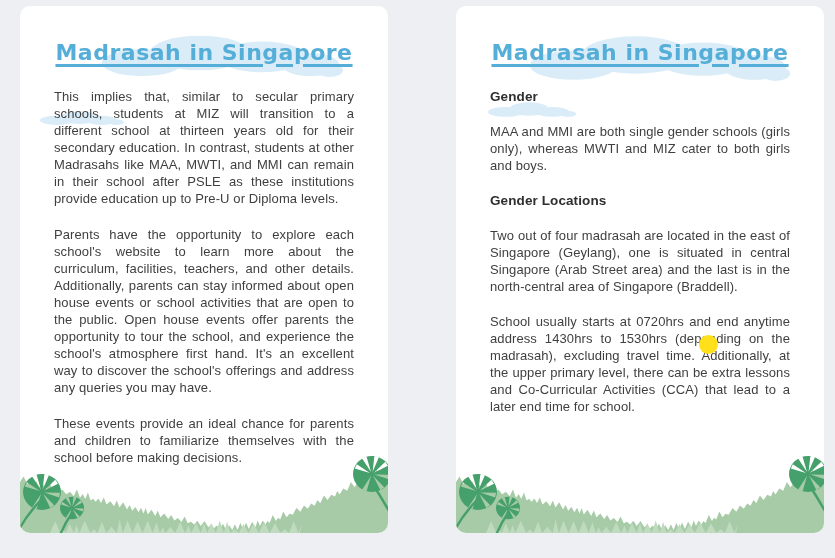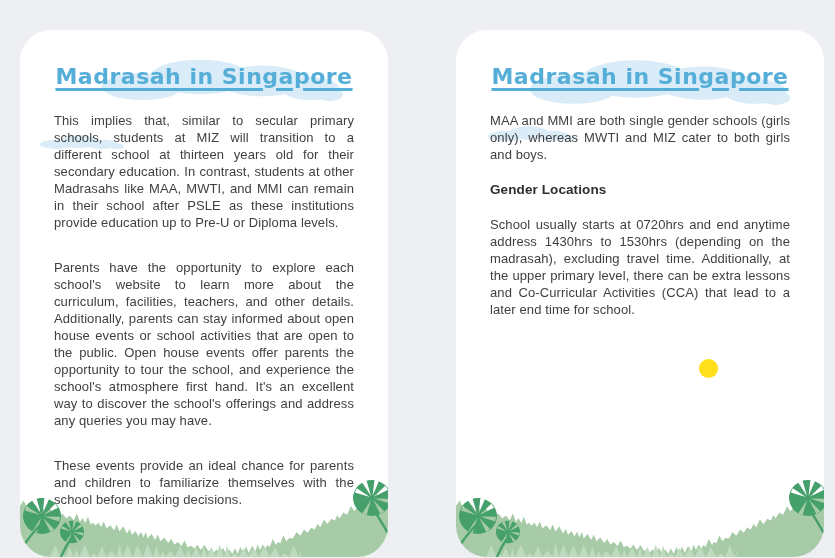--- a/index.html
+++ b/index.html
@@ -4,38 +4,38 @@
 <style>
   :root{
     --background:#edeff2; --card:#ffffff; --title-blue:#55aed8; --cloud:#d9ecf7;
     --text:#3f3f3f; --heading:#2e2e2e; --grass:#a6cba6; --grass-light:#bfdabf;
     --leaf:#46a06b; --highlight-yellow:#ffe01a;
   }
   *{box-sizing:border-box; margin:0; padding:0;}
   html,body{width:835px; height:558px;}
   body{background:var(--background); font-family:"Liberation Sans",sans-serif; overflow:hidden;}
   .page{position:relative; width:835px; height:558px;}
-  .card{position:absolute; top:30px; width:368px; height:527px; background:var(--card);
-        border-radius:31px; overflow:hidden;}
+  .card{position:absolute; top:6px; width:368px; height:527px; background:var(--card);
+        border-radius:10px; overflow:hidden;}
   .card-left{left:20px;}
   .card-right{left:456px;}
   .title-wrap{position:relative; margin-top:34px; height:36px;}
   .title-cloud{position:absolute; top:-12px; left:50%; transform:translateX(-44%); z-index:0;}
   .title-cloud ellipse{fill:var(--cloud);}
   h1.card-title{position:relative; z-index:1; text-align:center;
         font-family:"DejaVu Sans",sans-serif; font-weight:bold; font-size:22px;
         letter-spacing:.5px; color:var(--title-blue);
         text-decoration:underline; text-decoration-thickness:2.5px; text-underline-offset:4px;}
   .swash-cloud{position:absolute; z-index:0;}
   .swash-cloud ellipse{fill:var(--cloud);}
   .card-left .swash-cloud{left:20px; top:104px; width:84px; height:15px;}
   .card-right .swash-cloud{left:32px; top:95px; width:88px; height:16px;}
   .body{position:relative; z-index:1; margin:12px 34px 0; font-size:13px; line-height:17px;
         color:var(--text); text-align:justify; letter-spacing:.1px;}
-  .body p+p{margin-top:28px;}
+  .body p+p{margin-top:19px;}
   .body section h3{font-size:13.5px; line-height:17px; font-weight:bold; color:var(--heading);
         margin:0 0 18px; text-align:left;}
   .body section p{margin:0 0 18px;}
   .grass-svg{position:absolute; left:0; bottom:0; width:368px; height:78px; display:block; z-index:1;}
   .g-main{fill:var(--grass);}
   .g-light{fill:var(--grass-light);}
   .g-leaf{fill:var(--leaf); fill-rule:evenodd;}
   .g-stem{fill:none; stroke:var(--leaf); stroke-width:2.4; stroke-linecap:round;}
   .highlight-dot{position:absolute; left:243px; top:329px; width:19px; height:19px;
         border-radius:50%; background:var(--highlight-yellow); z-index:3;}
@@ -96,24 +96,26 @@
 
     <svg class="swash-cloud" viewBox="0 0 90 16">
       <ellipse cx="18" cy="11" rx="18" ry="5"></ellipse>
       <ellipse cx="42" cy="8" rx="20" ry="7"></ellipse>
       <ellipse cx="66" cy="11" rx="17" ry="5"></ellipse>
       <ellipse cx="82" cy="13" rx="8" ry="3"></ellipse>
     </svg>
 
     <div class="body">
       <section>
+        <h3>Gender</h3>
         <p>MAA and MMI are both single gender schools (girls only), whereas MWTI and MIZ cater to both girls and boys.</p>
       </section>
       <section>
         <h3>Gender Locations</h3>
+        <p>Two out of four madrasah are located in the east of Singapore (Geylang), one is situated in central Singapore (Arab Street area) and the last is in the north-central area of Singapore (Braddell).</p>
       </section>
       <section>
         <p>School usually starts at 0720hrs and end anytime address 1430hrs to 1530hrs (depending on the madrasah), excluding travel time. Additionally, at the upper primary level, there can be extra lessons and Co-Curricular Activities (CCA) that lead to a later end time for school.</p>
       </section>
     </div>
 
     <div class="highlight-dot"></div>
 
     <svg class="grass-svg" viewBox="0 0 368 78" preserveAspectRatio="none">
         <path d="M0 78 L0 27.0 L3.6 21.5 L7.3 29.0 L10.1 25.6 L13.0 30.5 L16.0 26.1 L19.1 32.1 L22.7 29.1 L26.2 34.0 L29.6 27.6 L33.0 35.8 L35.8 30.8 L38.6 37.2 L42.4 34.6 L46.2 39.2 L50.0 36.7 L53.7 41.2 L56.9 34.6 L60.0 42.8 L62.6 39.1 L65.3 44.1 L67.9 37.6 L70.6 45.4 L73.1 43.7 L75.6 46.7 L78.3 43.6 L81.0 48.1 L83.8 42.4 L86.5 49.4 L90.3 46.3 L94.1 51.3 L96.8 45.6 L99.5 52.6 L103.2 47.3 L107.0 54.5 L109.6 49.9 L112.2 55.7 L115.4 52.1 L118.5 57.2 L121.0 52.7 L123.5 58.4 L125.7 53.1 L127.8 59.4 L131.5 54.7 L135.2 61.1 L137.8 55.5 L140.4 62.3 L144.3 58.6 L148.2 64.0 L151.2 60.1 L154.3 65.4 L157.9 63.1 L161.5 66.9 L164.6 61.6 L167.7 68.2 L171.0 66.8 L174.2 69.6 L177.4 65.8 L180.7 70.9 L184.5 65.9 L188.3 72.3 L191.1 69.6 L193.9 73.3 L196.8 70.5 L199.7 74.3 L202.9 68.8 L206.1 75.0 L209.2 70.3 L212.3 75.0 L214.9 69.3 L217.6 75.0 L220.4 67.7 L223.2 74.9 L226.0 67.5 L228.8 73.9 L232.1 66.7 L235.4 72.3 L237.7 65.4 L240.0 71.1 L242.7 65.5 L245.4 69.4 L247.5 66.0 L249.6 68.1 L252.8 60.0 L256.0 66.0 L258.1 62.8 L260.2 64.5 L263.3 56.4 L266.5 62.2 L269.6 58.8 L272.7 59.8 L276.5 52.9 L280.3 56.8 L284.0 50.5 L287.8 53.7 L291.2 48.6 L294.6 50.8 L297.5 45.1 L300.3 48.3 L303.9 40.5 L307.5 45.1 L311.3 39.7 L315.0 41.6 L317.2 36.1 L319.5 39.5 L323.3 33.6 L327.2 35.8 L330.9 27.1 L334.5 32.2 L337.4 27.9 L340.2 29.4 L343.5 24.3 L346.8 26.1 L350.3 21.5 L353.9 22.4 L356.4 14.5 L359.0 19.8 L362.4 14.0 L365.9 16.1 L369.1 9.7 L368.0 15.0 L368 78 Z" class="g-main"></path>

